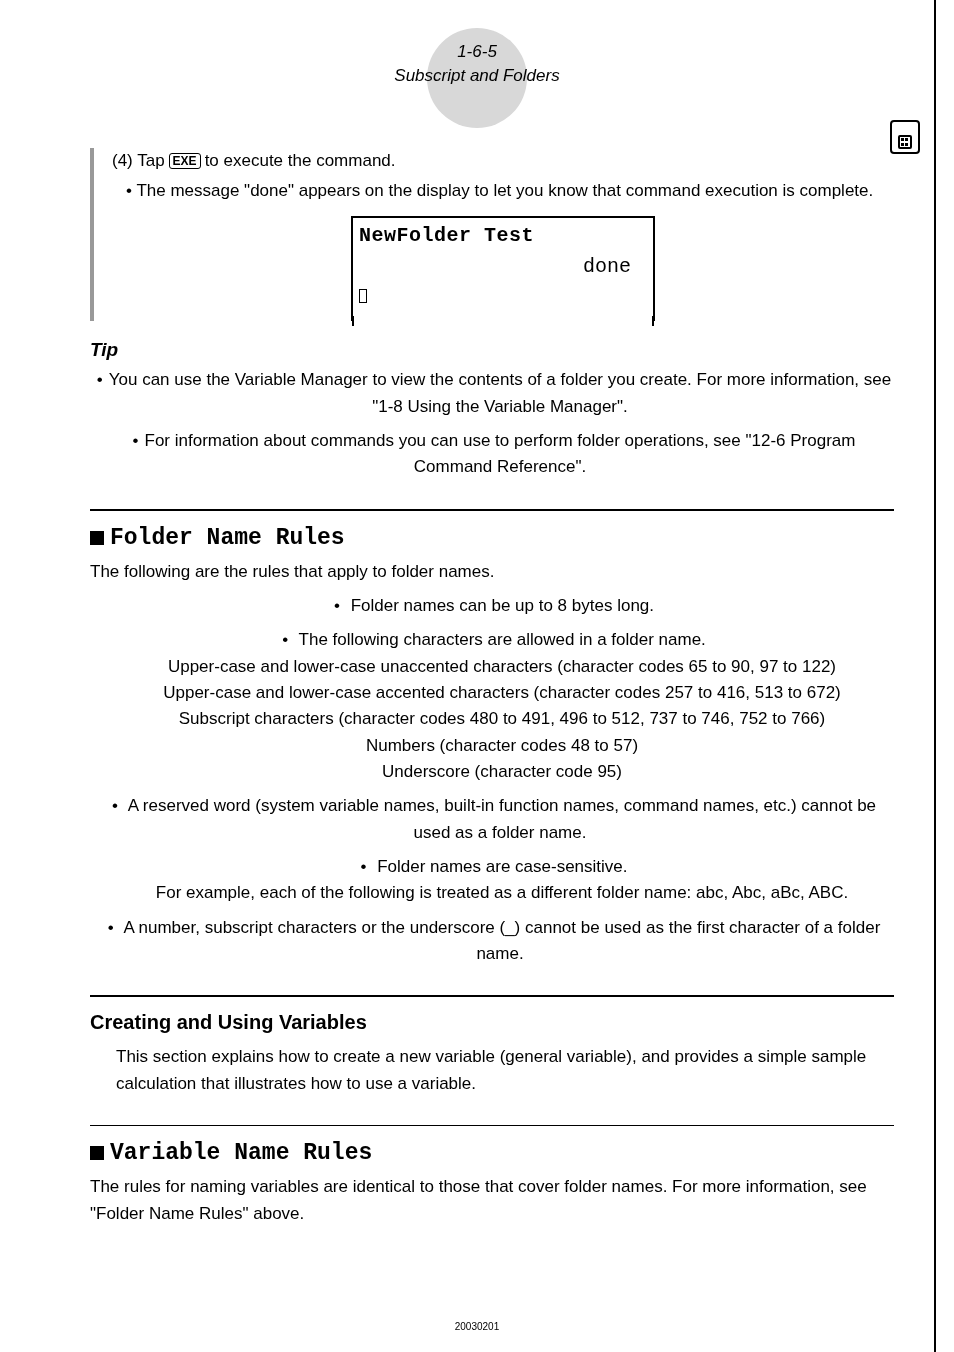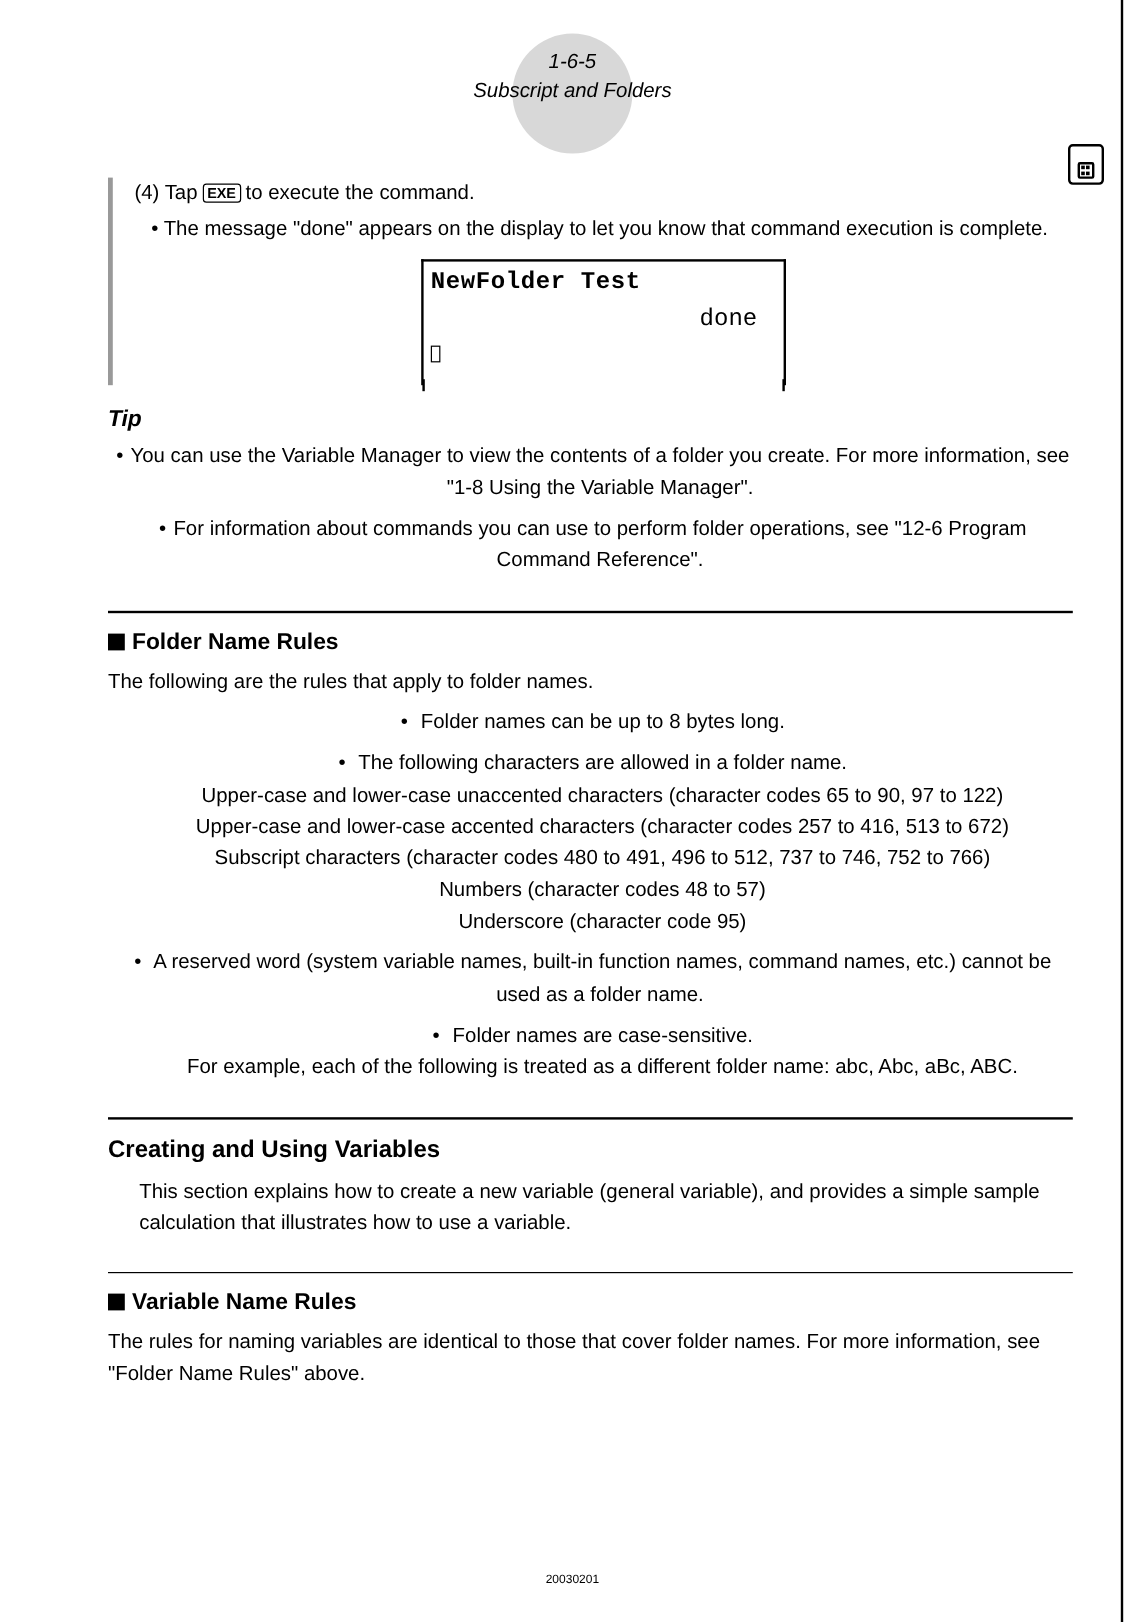--- a/index.html
+++ b/index.html
@@ -152,22 +152,23 @@
     border-top: 2px solid #000;
     margin: 28px 0 14px 0;
   }
   .hr-thin {
     border: none;
     border-top: 1px solid #000;
     margin: 28px 0 14px 0;
   }
   .section-h {
     font-weight: bold;
-    font-size: 19px;
+    font-size: 23px;
     margin-bottom: 8px;
+    font-family: Liberation Mono, monospace;
   }
   .section-h .sq {
     display: inline-block;
     width: 14px;
     height: 14px;
     background: #000;
     margin-right: 6px;
     vertical-align: -1px;
   }
   .para {
@@ -182,21 +183,21 @@
     font-size: 20px;
     margin-bottom: 10px;
   }
   .indent-para {
     padding-left: 26px;
     font-size: 17px;
     line-height: 1.55;
   }
   .footer-code {
     position: absolute;
-    bottom: 30px;
+    bottom: 20px;
     left: 0;
     right: 0;
     text-align: center;
     font-size: 10px;
     color: #000;
   }
 </style>
 </head>
 <body>
 
@@ -265,20 +266,23 @@
       </li>
       <li>
         <span>A reserved word (system variable names, built-in function names, command names, etc.) cannot be used as a folder name.</span>
       </li>
       <li>
         <span>Folder names are case-sensitive.</span>
         <div class="sub-lines">
           <div>For example, each of the following is treated as a different folder name: abc, Abc, aBc, ABC.</div>
         </div>
       </li>
+      <li>
+        <span>A number, subscript characters or the underscore (_) cannot be used as the first character of a folder name.</span>
+      </li>
     </ul>
 
     <hr class="hr-thick">
 
     <div class="section-h2">Creating and Using Variables</div>
     <div class="indent-para">This section explains how to create a new variable (general variable), and provides a simple sample calculation that illustrates how to use a variable.</div>
 
     <hr class="hr-thin">
 
     <div class="section-h">

